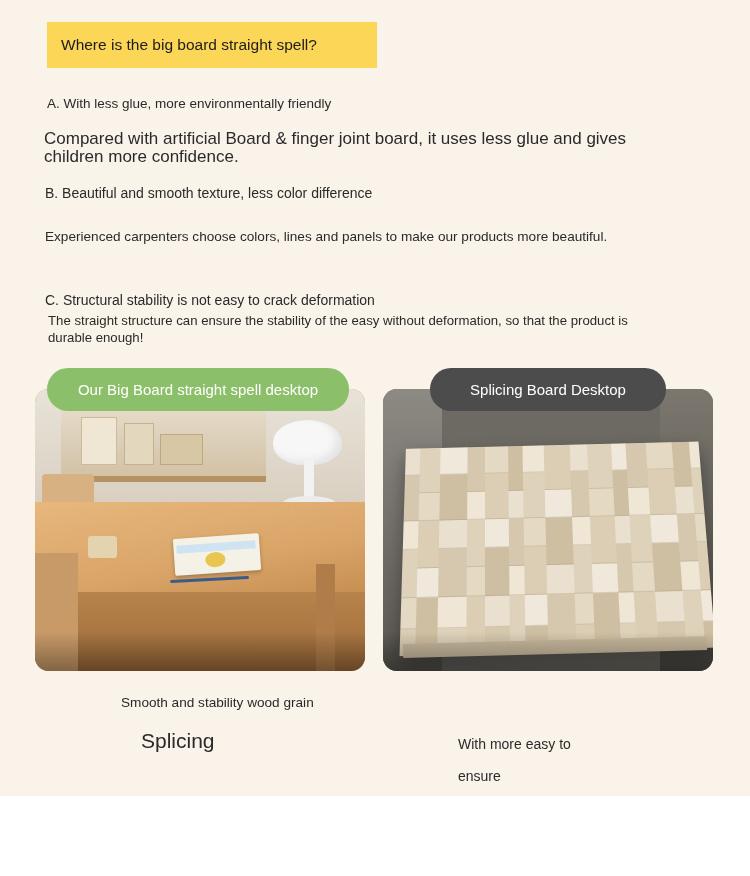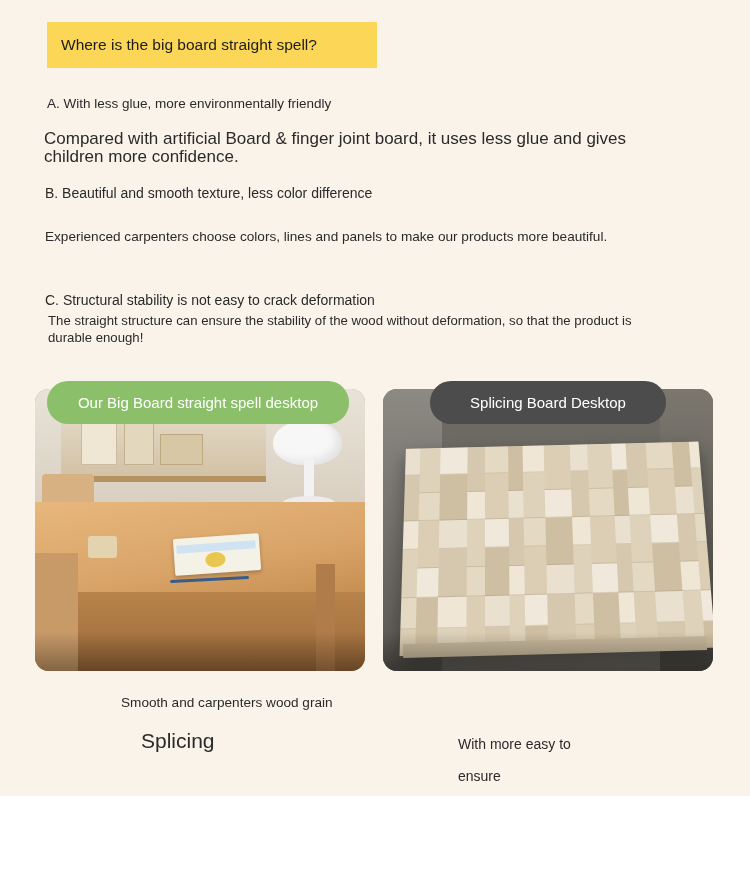--- a/index.html
+++ b/index.html
@@ -73,21 +73,21 @@
   }
   .card {
     position: absolute;
     top: 0;
   }
   .card.left  { left: 35px;  width: 330px; }
   .card.right { left: 383px; width: 330px; }
 
   .pill {
     position: absolute;
-    top: 13px;
+    top: 0;
     z-index: 5;
     height: 43px;
     border-radius: 21px;
     display: flex;
     align-items: center;
     justify-content: center;
     padding: 0 20px;
     font-size: 15px;
     color: #ffffff;
     white-space: nowrap;
@@ -194,21 +194,21 @@
 
   <div class="headline">Where is the big board straight spell?</div>
 
   <div class="sec-title" id="t1">A. With less glue, more environmentally friendly</div>
   <div class="sec-body" id="b1">Compared with artificial Board &amp; finger joint board, it uses less glue and gives children more confidence.</div>
 
   <div class="sec-title" id="t2">B. Beautiful and smooth texture, less color difference</div>
   <div class="sec-body" id="b2">Experienced carpenters choose colors, lines and panels to make our products more beautiful.</div>
 
   <div class="sec-title" id="t3">C. Structural stability is not easy to crack deformation</div>
-  <div class="sec-body" id="b3">The straight structure can ensure the stability of the wood without deformation, so that the product is durable enough!</div>
+  <div class="sec-body" id="b3">The straight structure can ensure the stability of the easy without deformation, so that the product is durable enough!</div>
 
   <div class="compare">
 
     <div class="card left">
       <div class="pill green">Our Big Board straight spell desktop</div>
       <div class="photo">
         <div class="desk-scene">
           <div class="desk-wall"></div>
           <div class="desk-shelf"></div>
           <div class="box1"></div>
@@ -348,20 +348,20 @@
               <div style="position: absolute; left: 97%; width: 8%; top: 88%; height: 23%; background: rgb(207, 191, 162); border-bottom: 1px solid rgba(160, 140, 110, 0.3);"></div>
             </div>
           <div class="splice-edge"></div>
           <div class="shadow-b"></div>
         </div>
       </div>
     </div>
 
   </div>
 
-  <div class="caption" id="capL1">Smooth and carpenters wood grain</div>
+  <div class="caption" id="capL1">Smooth and stability wood grain</div>
   <div class="durable">Splicing</div>
 
   <div class="caption" id="capR2">With more easy to</div>
   <div class="caption" id="capR3">ensure</div>
 
   <div class="page-bottom-fade"></div>
 </div>
 
 </body></html>

